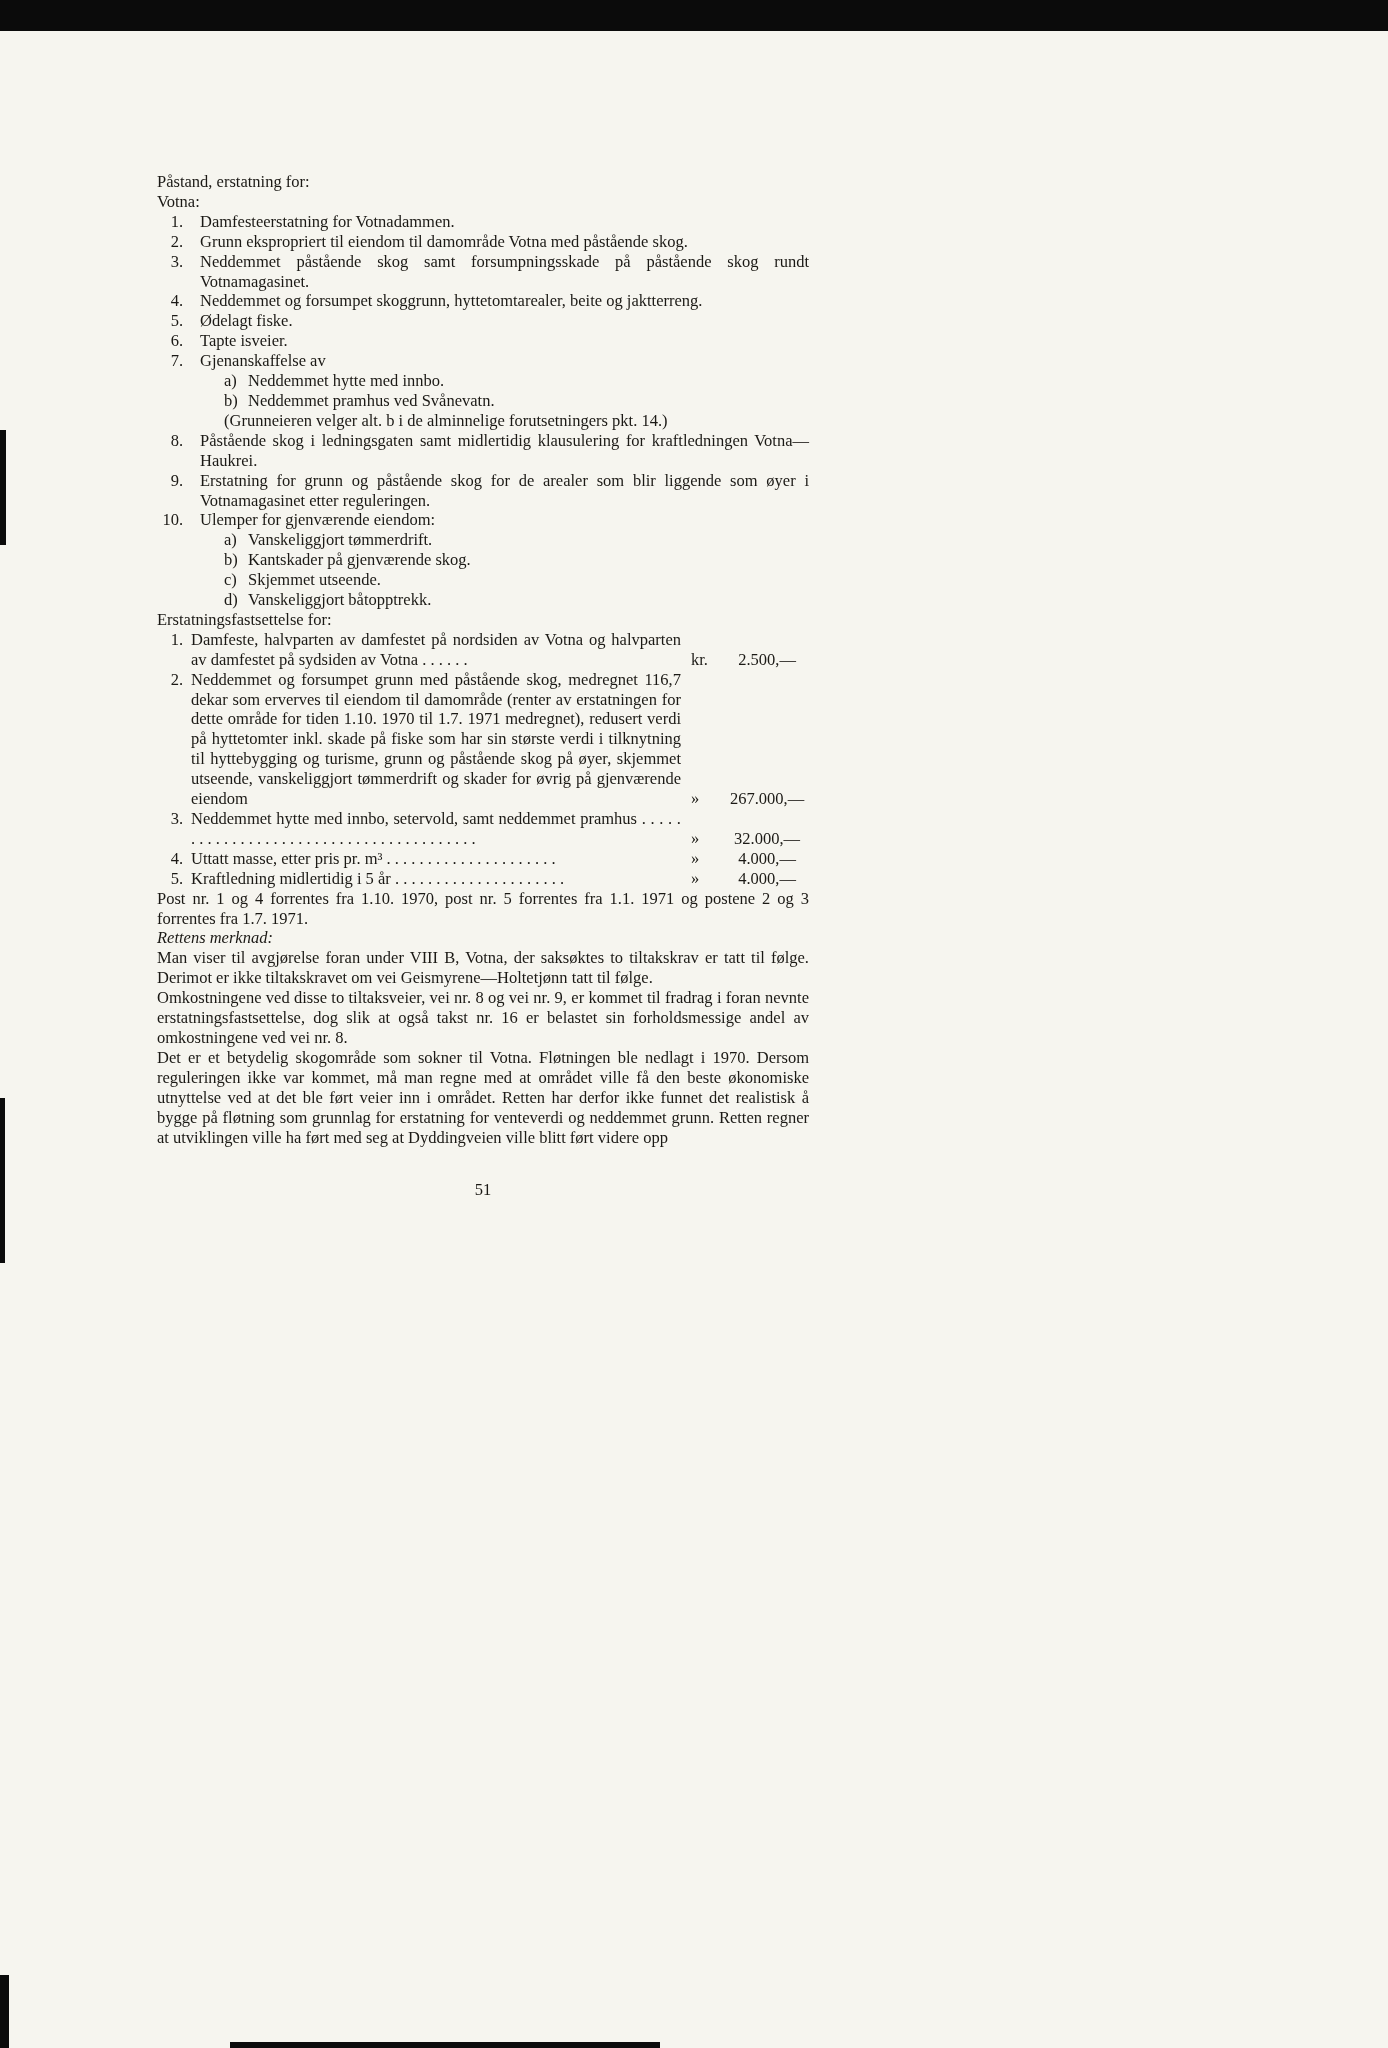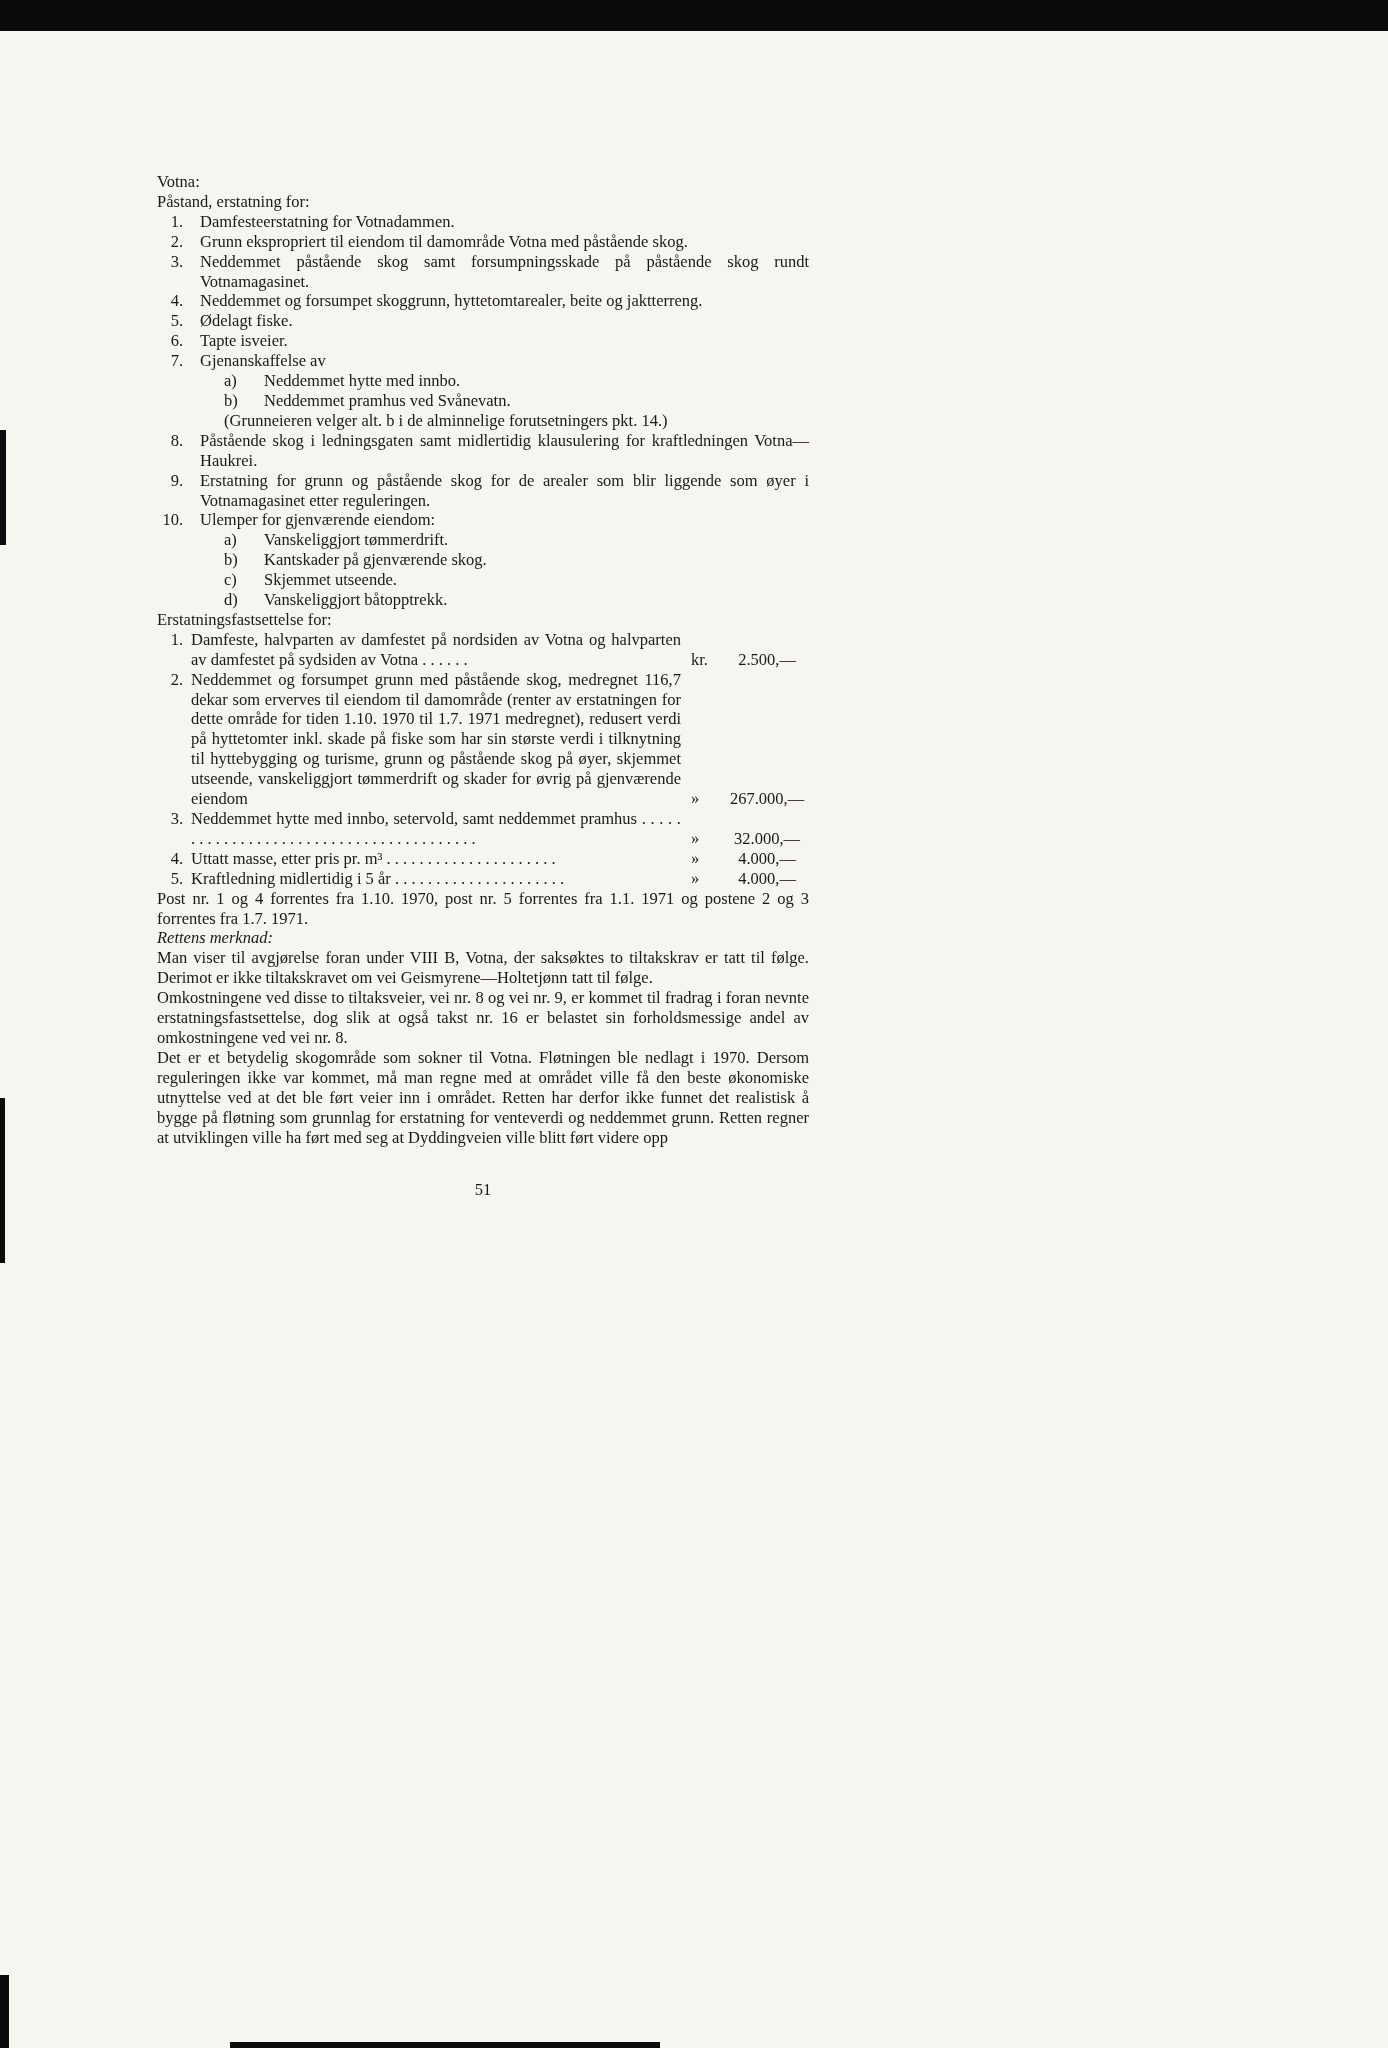--- a/index.html
+++ b/index.html
@@ -29,21 +29,21 @@
   }
   .line { text-align: left; }
   .italic { font-style: italic; }
 
   .item { display: flex; align-items: flex-start; }
   .num  { flex: 0 0 26px; text-align: right; }
   .body { flex: 1; margin-left: 17px; text-align: justify; font-family: Liberation Serif, serif; }
 
   .sub { display: flex; padding-left: 24px; }
   .sublabel { flex: 0 0 24px; }
-  .subtext  { flex: 1; margin-left: 16px; }
+  .subtext  { flex: 1; }
   .subnote  { padding-left: 24px; }
 
   .comp { display: flex; align-items: flex-start; }
   .comp-text { flex: 1; margin-left: 8px; text-align: justify; }
   .cur { flex: 0 0 34px; align-self: flex-end; padding-left: 10px; white-space: nowrap; }
   .amt { flex: 0 0 84px; align-self: flex-end; text-align: center; white-space: nowrap; }
 
   .para { text-align: justify; }
   .pagenum { text-align: center; margin-top: 33px; }
 </style>
@@ -53,22 +53,22 @@
 <div class="page">
 
   <div class="artifact top-band"></div>
   <div class="artifact left-mark-1"></div>
   <div class="artifact left-mark-2"></div>
   <div class="artifact left-mark-3"></div>
   <div class="artifact bottom-strip"></div>
 
   <div class="content">
 
+    <div class="line">Påstand, erstatning for:</div>
     <div class="line">Votna:</div>
-    <div class="line">Påstand, erstatning for:</div>
 
     <div class="item">
       <span class="num">1.</span>
       <div class="body">Damfesteerstatning for Votnadammen.</div>
     </div>
 
     <div class="item">
       <span class="num">2.</span>
       <div class="body">Grunn ekspropriert til eiendom til damområde Votna med påstående skog.</div>
     </div>

